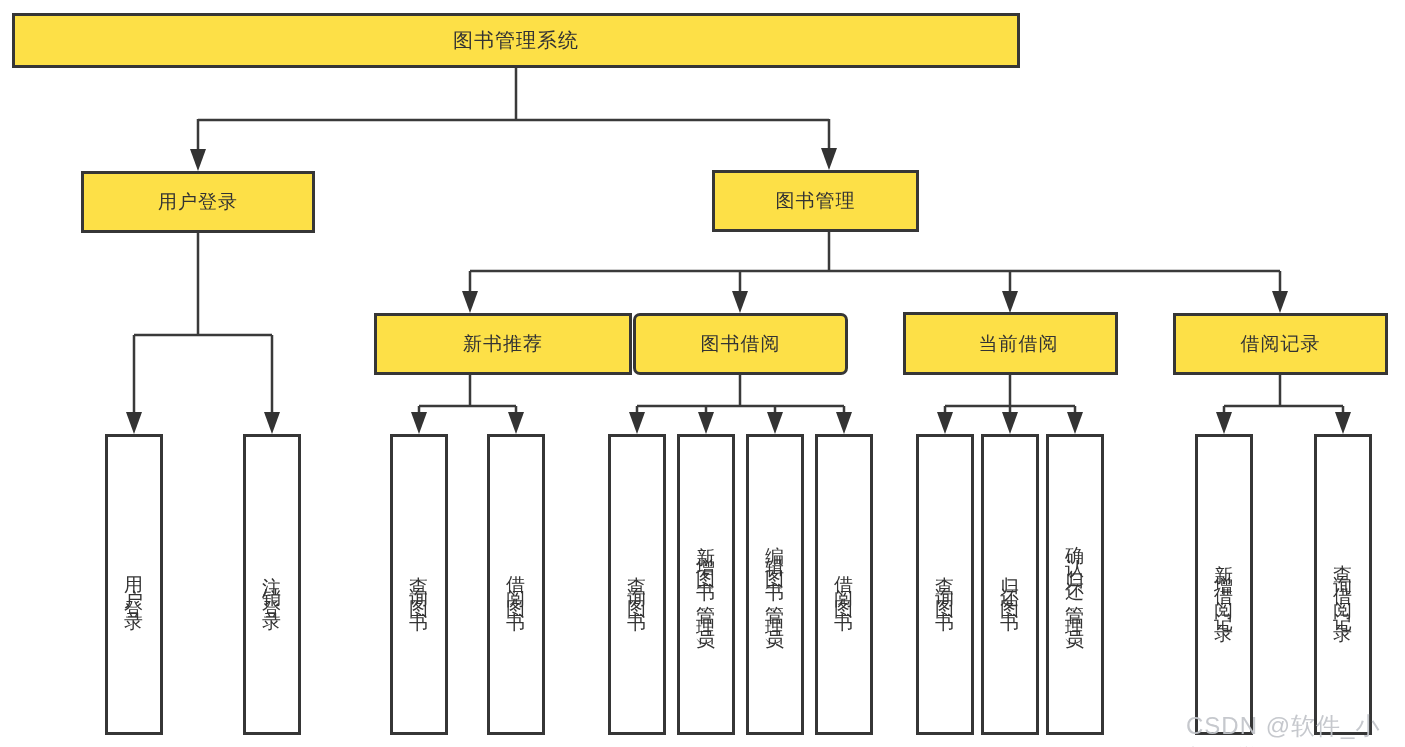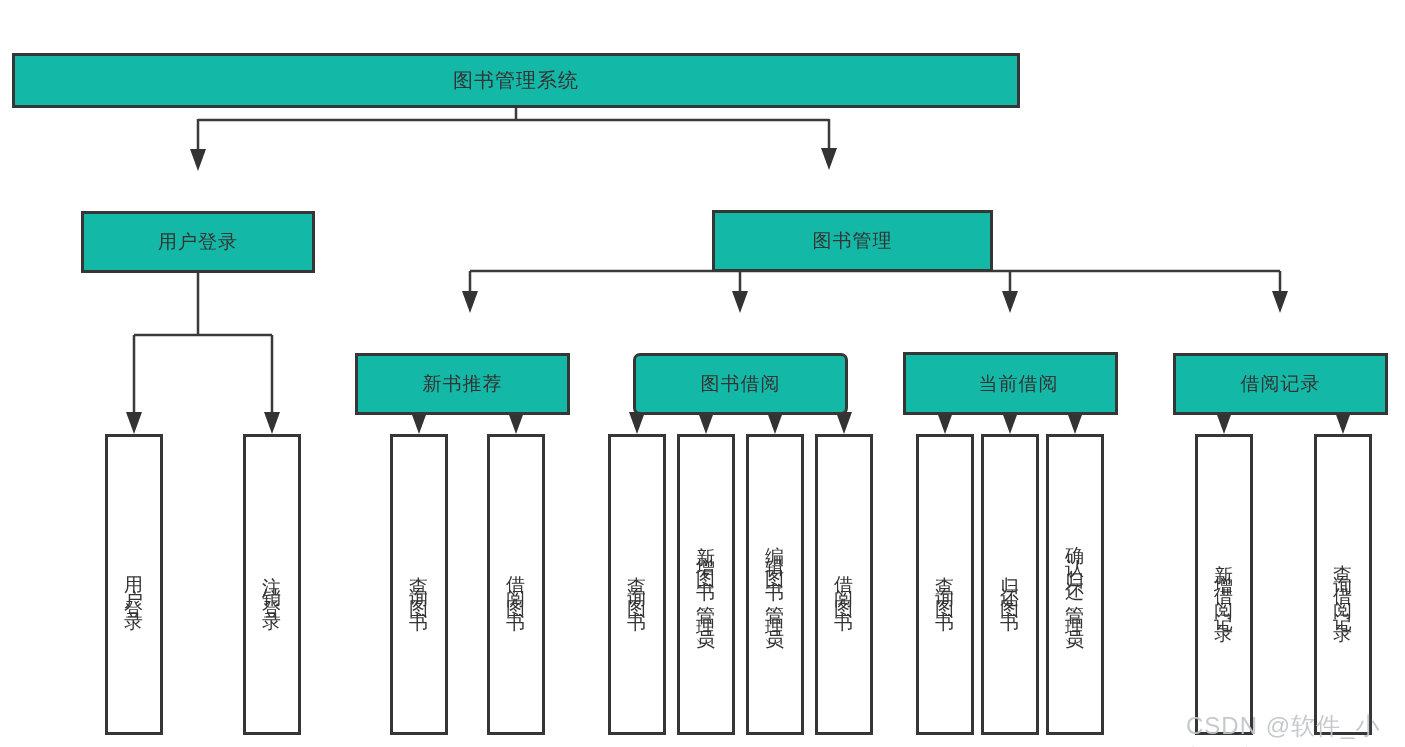--- a/index.html
+++ b/index.html
@@ -3,23 +3,23 @@
 <meta charset="utf-8">
 <style>
   html,body{margin:0;padding:0;background:#fff;}
   body{width:1405px;height:747px;position:relative;overflow:hidden;
        font-family:"Liberation Sans",sans-serif;}
   .stage{position:absolute;left:0;top:0;width:1405px;height:747px;}
   svg.connectors{position:absolute;left:0;top:0;width:1405px;height:747px;
        pointer-events:none;}
   svg.connectors path{stroke:#3a3a3a;stroke-width:2.5;fill:none;}
   svg.connectors polygon{fill:#333;stroke:none;}
-  .hbox{position:absolute;box-sizing:border-box;background:#14b8a6;
+  .hbox{position:absolute;box-sizing:border-box;background:#fde047;
        border:3px solid #363636;display:flex;align-items:center;justify-content:center;
-       font-size:19px;color:#333;letter-spacing:1px;z-index:2;margin-top:40px;}
+       font-size:19px;color:#333;letter-spacing:1px;z-index:2;}
   .hbox.root{font-size:20px;}
   .vbox{position:absolute;box-sizing:border-box;background:#fff;
        border:3px solid #363636;display:flex;align-items:center;justify-content:center;
        top:434px;width:58px;height:301px;font-size:19px;color:#333;z-index:2;}
   .vbox .vtext{writing-mode:vertical-rl;text-orientation:mixed;
        letter-spacing:12px;line-height:1;white-space:nowrap;}
   .watermark{position:absolute;left:1186px;top:710px;font-size:24px;
        color:#c3c6cb;z-index:10;opacity:.95;letter-spacing:1px;}
 </style>
 </head>
@@ -59,25 +59,25 @@
     </g>
   </svg>
 
   <div class="hbox root" style="left:12px;top:13px;width:1008px;height:55px;">
     <span>图书管理系统</span>
   </div>
 
   <div class="hbox" style="left:81px;top:171px;width:234px;height:62px;">
     <span>用户登录</span>
   </div>
-  <div class="hbox" style="left:712px;top:170px;width:281px;height:62px;font-family:Liberation Serif, serif;">
+  <div class="hbox" style="left:712px;top:170px;width:207px;height:62px;font-family:Liberation Serif, serif;">
     <span>图书管理</span>
   </div>
 
-  <div class="hbox" style="left:355px;top:313px;width:215px;height:62px;">
+  <div class="hbox" style="left:374px;top:313px;width:258px;height:62px;">
     <span>新书推荐</span>
   </div>
   <div class="hbox" style="left:633px;top:313px;width:215px;height:62px;border-radius:7px;">
     <span>图书借阅</span>
   </div>
   <div class="hbox" style="left:903px;top:312px;width:215px;height:63px;padding-left:16px;">
     <span>当前借阅</span>
   </div>
   <div class="hbox" style="left:1173px;top:313px;width:215px;height:62px;align-items:center;">
     <span>借阅记录</span>

